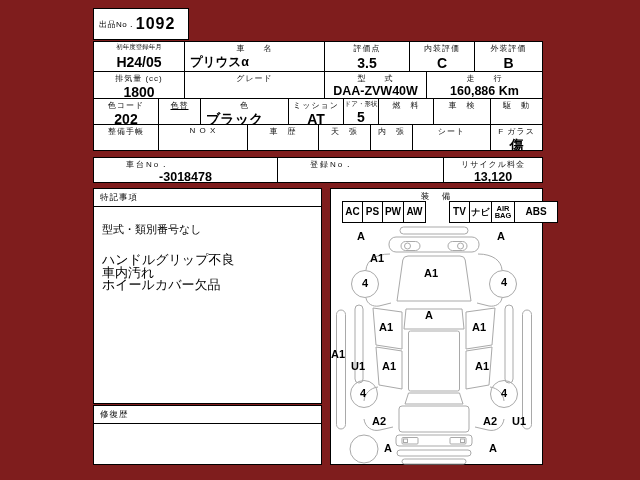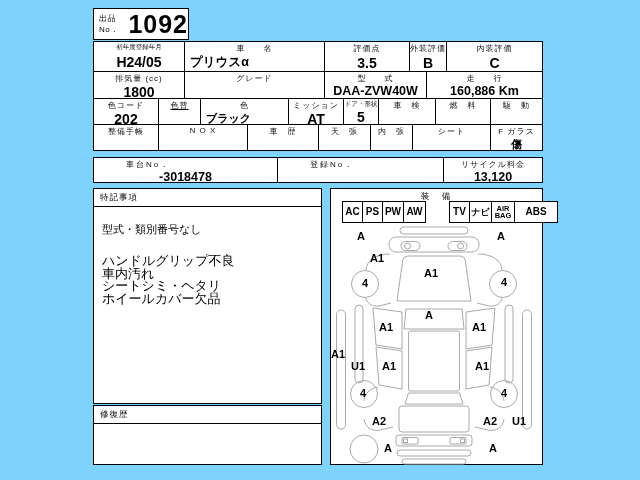--- a/index.html
+++ b/index.html
@@ -1,40 +1,40 @@
 <!DOCTYPE html>
 <html><head>
 <meta charset="utf-8">
 <style>
   html,body{margin:0;padding:0;background:#fff;}
-  #sheet{position:relative;width:640px;height:480px;background:#7dd3fc;overflow:hidden;
+  #sheet{position:relative;width:640px;height:480px;background:#7f1d1d;overflow:hidden;
          font-family:"Liberation Sans",sans-serif;color:#000;}
   .box{position:absolute;border:1px solid #000;box-sizing:border-box;background:#fff;}
 
   
   .lot{left:93px;top:8px;width:96px;height:32px;display:flex;align-items:center;padding-left:5px;}
   .lot-label{font-size:8px;letter-spacing:0.5px;}
-  .lot-number{font-size:25px;font-weight:bold;letter-spacing:1px;}
+  .lot-number{font-size:16px;font-weight:bold;letter-spacing:1px;}
 
   
   .band{position:absolute;left:93px;width:450px;border:1px solid #000;box-sizing:border-box;
         display:flex;background:#fff;}
   .cell{border-right:1px solid #000;box-sizing:border-box;display:flex;flex-direction:column;overflow:hidden;}
   .cell:last-child{border-right:none;flex:1;}
   .ch{font-size:8px;text-align:center;padding-top:1px;letter-spacing:1px;white-space:nowrap;color:#111;}
   .ch.tight{letter-spacing:0;font-size:6.5px;}
   .ch.left{text-align:left;padding-left:4px;letter-spacing:2px;margin-left:28px;}
   .cv{flex:1;display:flex;align-items:center;justify-content:center;
       font-size:14px;font-weight:bold;white-space:nowrap;}
   .cv.left{justify-content:flex-start;padding-left:5px;}
   .cv.sm{font-size:12.5px;}
-  .cv.xs{font-size:11px;}
-
-  
-  .notes{left:93px;top:188px;width:229px;height:216px;}
+  .cv.xs{font-size:14px;}
+
+  
+  .notes{left:93px;top:188px;width:229px;height:216px;font-family:Liberation Mono, monospace;}
   .repair{left:93px;top:405px;width:229px;height:60px;}
   .sec-title{font-size:8.5px;padding:3px 0 2px 6px;letter-spacing:1px;}
   .titled .sec-title{border-bottom:1px solid #000;}
   .notes-line1{position:absolute;left:8px;top:33px;font-size:11px;}
   .notes-list{position:absolute;left:8px;top:66px;font-size:13px;line-height:12.5px;}
 
   
   .rightbox{left:330px;top:188px;width:213px;height:277px;}
   .equip-title{text-align:center;font-size:8.5px;padding-top:2px;letter-spacing:2px;}
   .equip-row{position:absolute;left:11px;top:12px;height:22px;display:flex;}
@@ -67,27 +67,27 @@
       <div class="cv">H24/05</div>
     </div>
     <div class="cell" style="width:140px;">
       <div class="ch">車　　名</div>
       <div class="cv left sm">プリウスα</div>
     </div>
     <div class="cell" style="width:85px;">
       <div class="ch">評価点</div>
       <div class="cv">3.5</div>
     </div>
-    <div class="cell">
-      <div class="ch">外装評価</div>
-      <div class="cv">B</div>
-    </div>
     <div class="cell" style="width:65px;">
       <div class="ch">内装評価</div>
       <div class="cv">C</div>
+    </div>
+    <div class="cell">
+      <div class="ch">外装評価</div>
+      <div class="cv">B</div>
     </div>
   </div>
 
   <div class="band" style="top:71px;height:28px;">
     <div class="cell" style="width:91px;">
       <div class="ch">排気量 (cc)</div>
       <div class="cv">1800</div>
     </div>
     <div class="cell" style="width:140px;gap:14px;">
       <div class="ch">グレード</div>
@@ -117,26 +117,26 @@
       <div class="cv left xs">ブラック</div>
     </div>
     <div class="cell" style="width:55px;">
       <div class="ch">ミッション</div>
       <div class="cv">AT</div>
     </div>
     <div class="cell" style="width:35px;">
       <div class="ch tight">ドア・形状</div>
       <div class="cv">5</div>
     </div>
+    <div class="cell" style="width:55px;">
+      <div class="ch">燃　料</div>
+      <div class="cv"></div>
+    </div>
     <div class="cell" style="width:57px;">
       <div class="ch">車　検</div>
-      <div class="cv"></div>
-    </div>
-    <div class="cell" style="width:55px;">
-      <div class="ch">燃　料</div>
       <div class="cv"></div>
     </div>
     <div class="cell">
       <div class="ch">駆　動</div>
       <div class="cv"></div>
     </div>
   </div>
 
   <div class="band" style="top:124px;height:27px;">
     <div class="cell" style="width:65px;">
@@ -183,21 +183,20 @@
       <div class="cv sm">13,120</div>
     </div>
   </div>
 
   <div class="box notes titled">
     <div class="sec-title">特記事項</div>
     <div class="notes-line1">型式・類別番号なし</div>
     <div class="notes-list">
       <div>ハンドルグリップ不良</div>
       <div>車内汚れ</div>
-      <div>シートシミ・ヘタリ</div>
       <div>ホイールカバー欠品</div>
     </div>
   </div>
 
   <div class="box repair titled">
     <div class="sec-title">修復歴</div>
     <div></div>
   </div>
 
   <div class="box rightbox">

